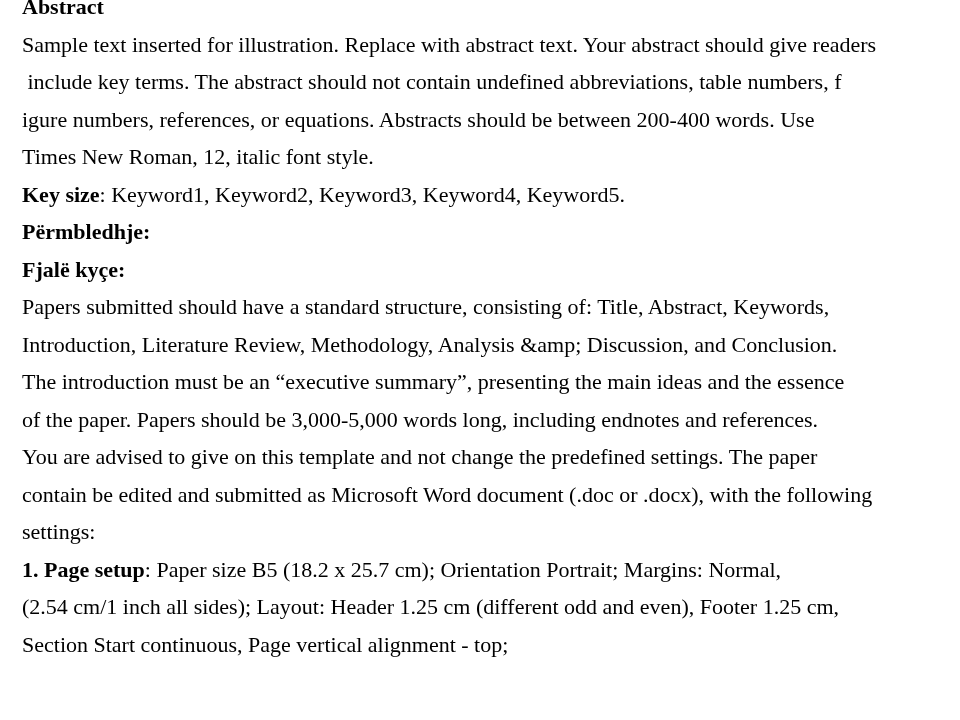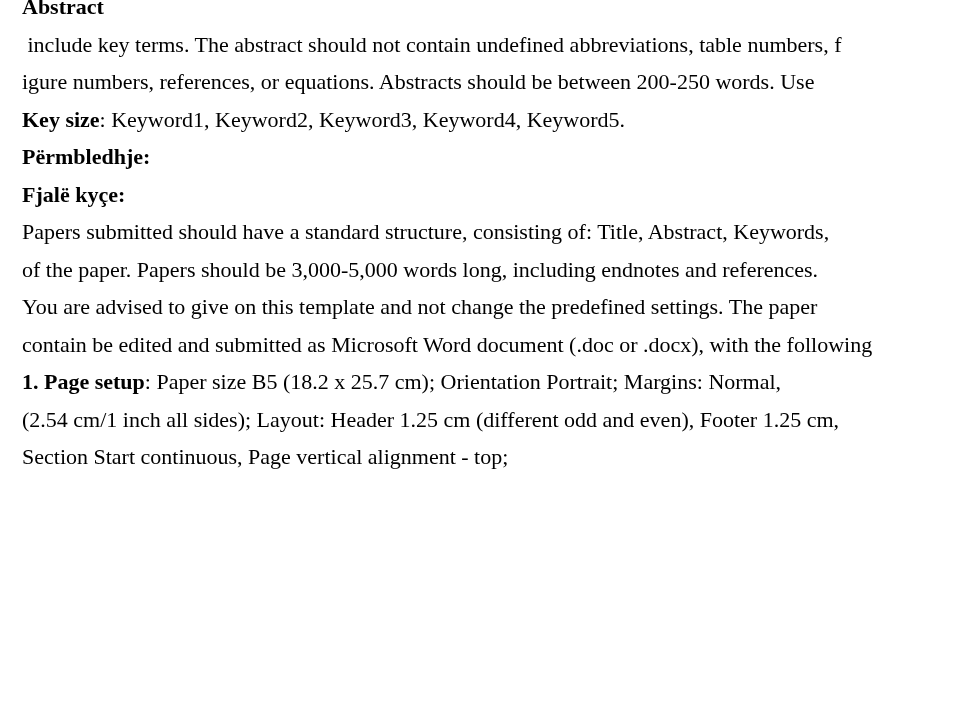--- a/index.html
+++ b/index.html
@@ -31,44 +31,49 @@
     font-weight: 700;
   }
 </style>
 </head>
 <body>
 
 <div class="page">
   <div id="doc-body">
   <div class="line"><span class="seg-bold">Abstract</span><span class="seg-regular"></span></div>
 
+  <div class="line"><span class="seg-bold"></span><span class="seg-regular">Sample text inserted for illustration. Replace with abstract text. Your abstract should give readers</span></div>
 
 
   <div class="line"><span class="seg-bold"></span><span class="seg-regular"> include key terms. The abstract should not contain undefined abbreviations, table numbers, f</span></div>
 
-  <div class="line"><span class="seg-bold"></span><span class="seg-regular">igure numbers, references, or equations. Abstracts should be between 200-250 words. Use</span></div>
+  <div class="line"><span class="seg-bold"></span><span class="seg-regular">igure numbers, references, or equations. Abstracts should be between 200-400 words. Use</span></div>
 
+  <div class="line"><span class="seg-bold"></span><span class="seg-regular">Times New Roman, 12, italic font style.</span></div>
 
   <div class="line"><span class="seg-bold">Key size</span><span class="seg-regular">: Keyword1, Keyword2, Keyword3, Keyword4, Keyword5.</span></div>
 
   <div class="line"><span class="seg-bold">Përmbledhje:</span><span class="seg-regular"></span></div>
 
   <div class="line"><span class="seg-bold">Fjalë kyçe:</span><span class="seg-regular"></span></div>
 
 
   <div class="line"><span class="seg-bold"></span><span class="seg-regular">Papers submitted should have a standard structure, consisting of: Title, Abstract, Keywords,</span></div>
 
+  <div class="line"><span class="seg-bold"></span><span class="seg-regular">Introduction, Literature Review, Methodology, Analysis &amp;amp; Discussion, and Conclusion.</span></div>
 
+  <div class="line"><span class="seg-bold"></span><span class="seg-regular">The introduction must be an “executive summary”, presenting the main ideas and the essence</span></div>
 
   <div class="line"><span class="seg-bold"></span><span class="seg-regular">of the paper. Papers should be 3,000-5,000 words long, including endnotes and references.</span></div>
 
   <div class="line"><span class="seg-bold"></span><span class="seg-regular">You are advised to give on this template and not change the predefined settings. The paper</span></div>
 
   <div class="line"><span class="seg-bold"></span><span class="seg-regular">contain be edited and submitted as Microsoft Word document (.doc or .docx), with the following</span></div>
 
+  <div class="line"><span class="seg-bold"></span><span class="seg-regular">settings:</span></div>
 
   <div class="line"><span class="seg-bold">1. Page setup</span><span class="seg-regular">: Paper size B5 (18.2 x 25.7 cm); Orientation Portrait; Margins: Normal,</span></div>
 
   <div class="line"><span class="seg-bold"></span><span class="seg-regular">(2.54 cm/1 inch all sides); Layout: Header 1.25 cm (different odd and even), Footer 1.25 cm,</span></div>
 
   <div class="line"><span class="seg-bold"></span><span class="seg-regular">Section Start continuous, Page vertical alignment - top;</span></div>
 </div>
 </div>
 
 </body></html>

